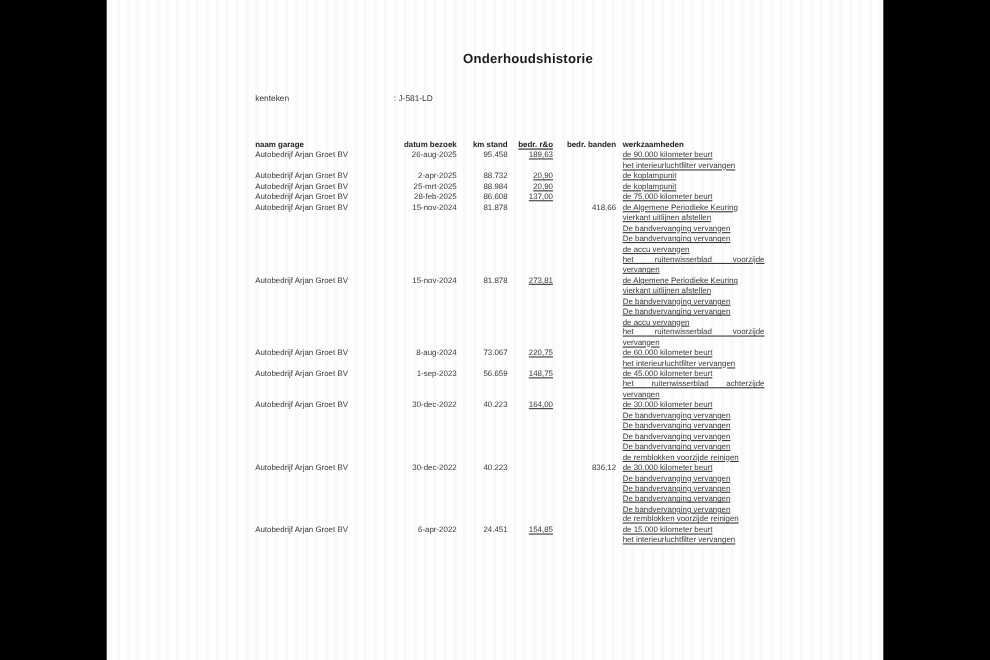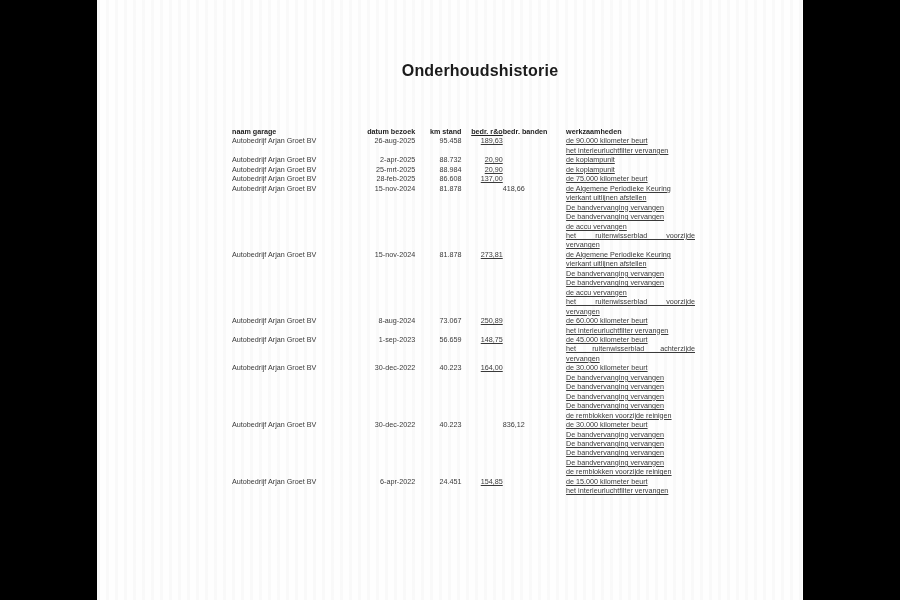--- a/index.html
+++ b/index.html
@@ -17,23 +17,23 @@
     background-color: #fefefe;
     background-image: repeating-linear-gradient(90deg,
       rgba(0,0,0,0.018) 0px, rgba(0,0,0,0.018) 3px,
       rgba(0,0,0,0) 3px, rgba(0,0,0,0) 9px);
     color: #3a3a3a;
   }
   .title {
     position: absolute;
     top: 46px; left: 0; right: 0;
     padding-left: 60px;
-    margin: 16px;
+    margin: 0;
     text-align: center;
-    font-size: 16px;
+    font-size: 12px;
     font-weight: bold;
     color: #1b1b1b;
     letter-spacing: 0.2px;
   }
   .info {
     position: absolute;
     top: 84px; left: 135px;
     font-size: 7.6px;
     line-height: 12px;
     color: #373737;
@@ -51,31 +51,34 @@
     line-height: 9.45px;
     color: #3a3a3a;
   }
   .trow { display: table-row; margin-top: 24px; }
   .tcell { display: table-cell; vertical-align: top; }
   .thead .tcell { font-weight: bold; color: #242424; }
   .c-garage { width: 120px; text-align: left; }
   .c-date   { width: 62px;  text-align: right; }
   .c-km     { width: 46px;  text-align: right; }
   .c-rno    { width: 41px;  text-align: right; text-decoration: underline; }
-  .c-tires  { width: 57px;  text-align: left; }
+  .c-tires  { width: 57px;  text-align: right; }
   .c-work   { width: 128px; padding-left: 6px; text-align: left; }
   .work-item { text-align: justify; text-decoration: underline; }
 </style>
 </head>
 <body>
 
 <div class="page">
   <h1 class="title">Onderhoudshistorie</h1>
 
   <div class="info" id="info-block">
+  <div class="info-row">
+    <span class="ilabel">kenteken</span><span class="ivalue">: J-581-LD</span>
+  </div>
 
 
 </div>
 
   <div class="mtable" id="table-block">
     <div class="trow thead">
       <div class="tcell c-garage">naam garage</div>
       <div class="tcell c-date">datum bezoek</div>
       <div class="tcell c-km">km stand</div>
       <div class="tcell c-rno">bedr. r&amp;o</div>
@@ -157,21 +160,21 @@
           <div class="work-item">De bandvervanging vervangen</div>
           <div class="work-item">de accu vervangen</div>
           <div class="work-item">het ruitenwisserblad voorzijde vervangen</div>
         </div>
   </div>
 
   <div class="trow">
     <div class="tcell c-garage">Autobedrijf Arjan Groet BV</div>
     <div class="tcell c-date">8-aug-2024</div>
     <div class="tcell c-km">73.067</div>
-    <div class="tcell c-rno">250,89</div>
+    <div class="tcell c-rno">220,75</div>
     <div class="tcell c-tires"></div>
     <div class="tcell c-work">
           <div class="work-item">de 60.000 kilometer beurt</div>
           <div class="work-item">het interieurluchtfilter vervangen</div>
         </div>
   </div>
 
   <div class="trow">
     <div class="tcell c-garage">Autobedrijf Arjan Groet BV</div>
     <div class="tcell c-date">1-sep-2023</div>

